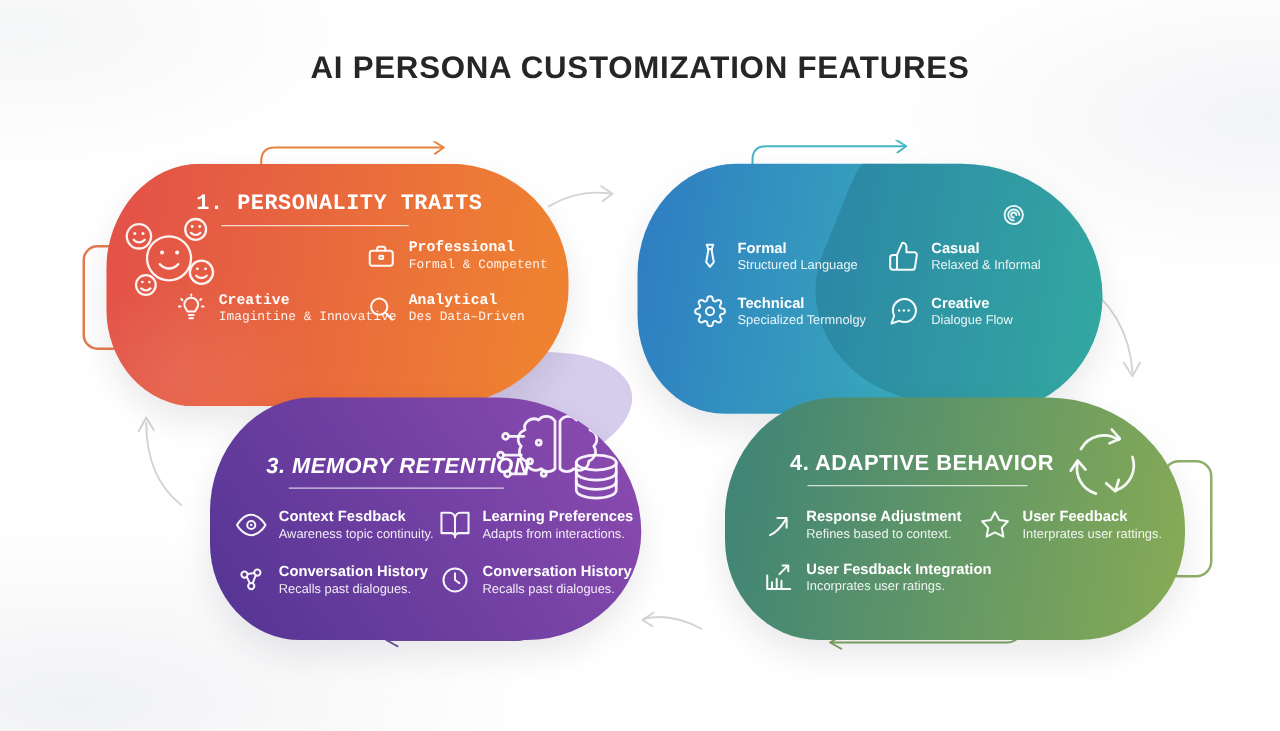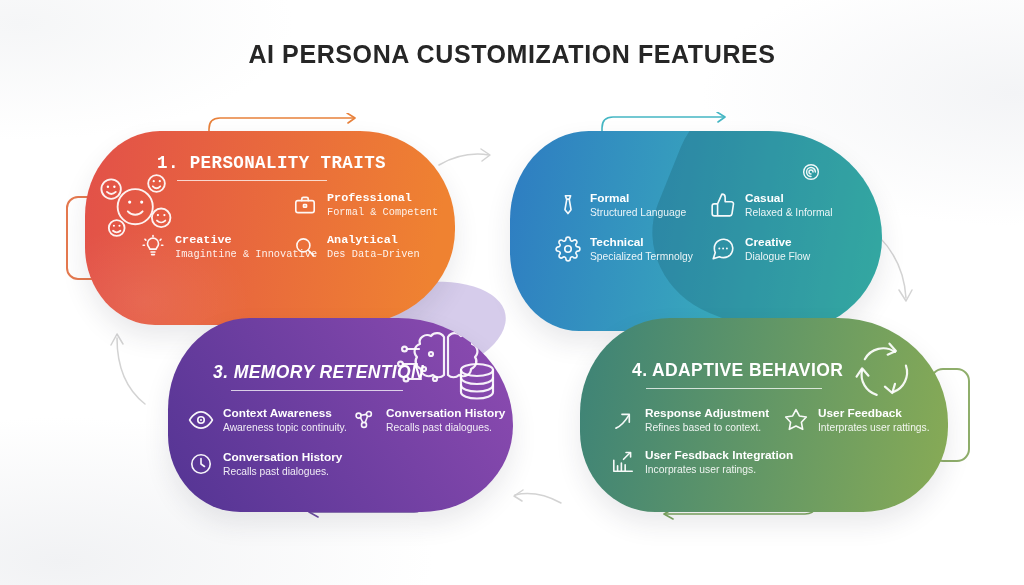--- a/index.html
+++ b/index.html
@@ -259,22 +259,34 @@
     <div class="grid g3">
       <div class="item">
         <span class="islot">
           <svg class="ico" viewBox="0 0 24 24">
             <path d="M1.5 12S5.5 4.5 12 4.5 22.5 12 22.5 12 18.5 19.5 12 19.5 1.5 12 1.5 12z"></path>
             <circle cx="12" cy="12" r="3"></circle>
               <circle cx="12" cy="12" r=".9" class="fill"></circle>
           </svg>
         </span>
         <span class="txt">
-          <span class="t">Context Awareness</span>
+          <span class="t">Context Fesdback</span>
           <span class="s">Awareness topic continuity.</span>
+        </span>
+      </div>
+      <div class="item">
+        <span class="islot">
+          <svg class="ico" viewBox="0 0 24 24">
+            <path d="M2 3h6a4 4 0 0 1 4 4v14a3 3 0 0 0-3-3H2z"></path>
+            <path d="M22 3h-6a4 4 0 0 0-4 4v14a3 3 0 0 1 3-3h7z"></path>
+          </svg>
+        </span>
+        <span class="txt">
+          <span class="t">Learning Preferences</span>
+          <span class="s">Adapts from interactions.</span>
         </span>
       </div>
       <div class="item">
         <span class="islot">
           <svg class="ico" viewBox="0 0 24 24">
             <circle cx="7" cy="8" r="2.3"></circle>
               <circle cx="16.5" cy="6.5" r="2.3"></circle>
               <circle cx="12" cy="16.5" r="2.3"></circle>
             <path d="M8.7 9.7l2.2 4.6M15.3 8.5l-2.2 5.8M9.3 7.6l4.9-.8"></path>
           </svg>

